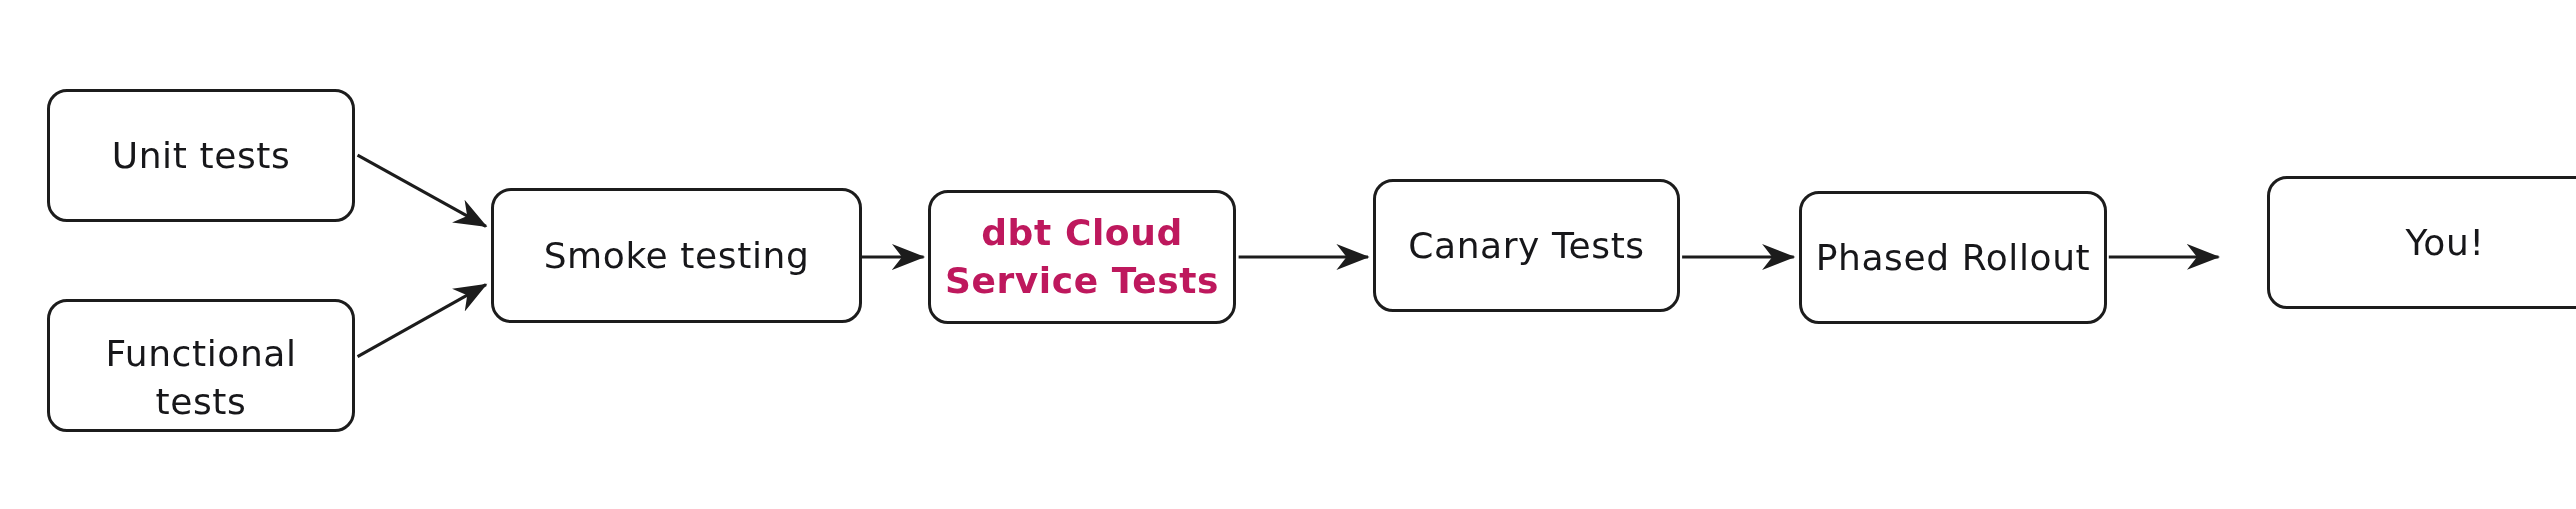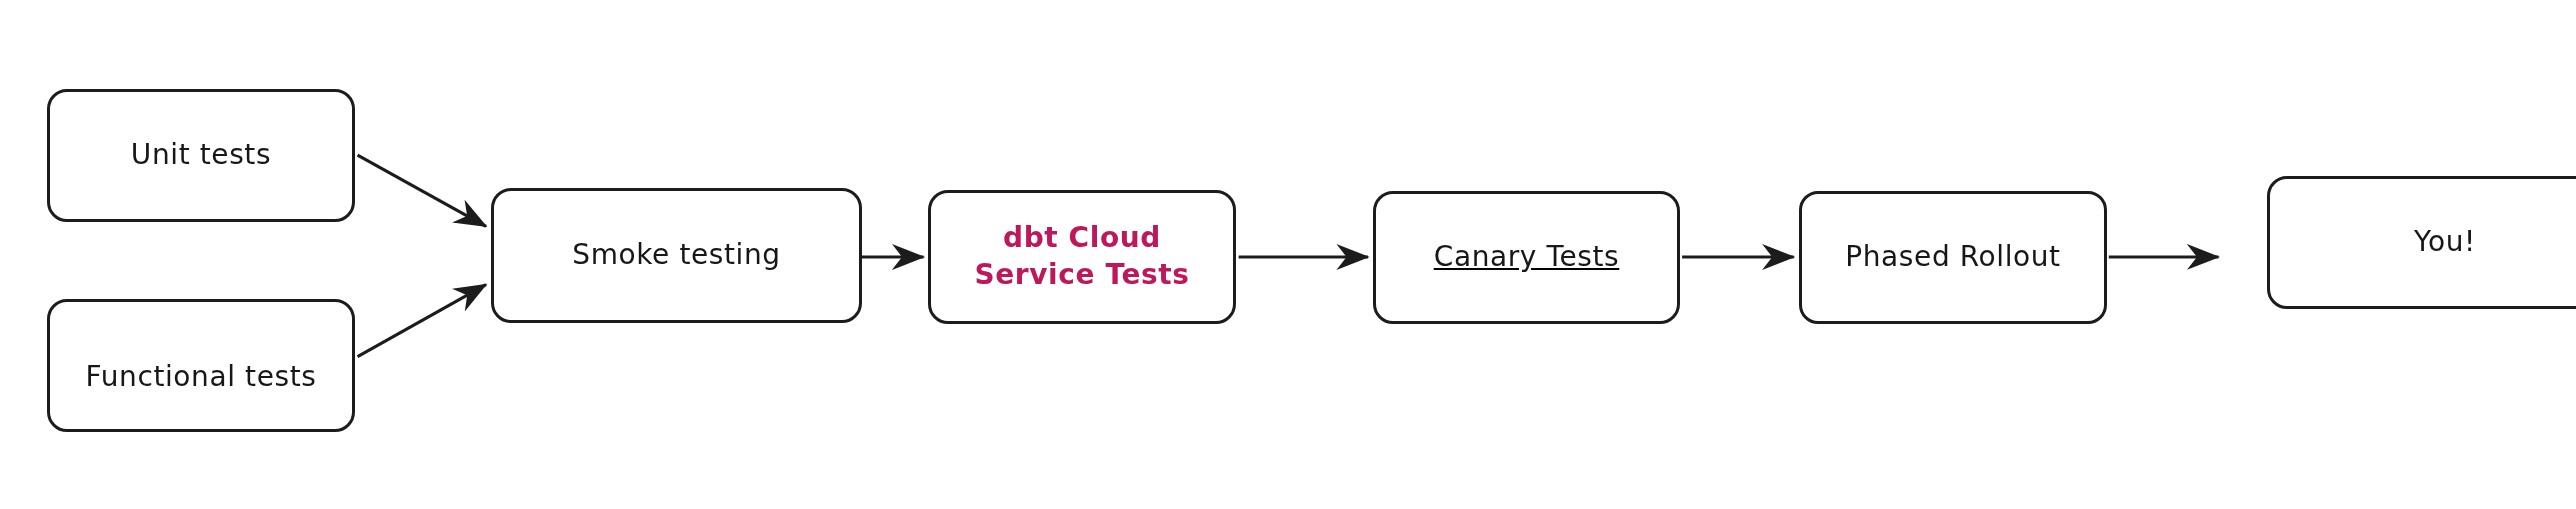--- a/index.html
+++ b/index.html
@@ -32,21 +32,21 @@
     background: #ffffff;
     border: 3px solid #1c1c1c;
     border-radius: 20px;
     display: flex;
     align-items: center;
     justify-content: center;
     text-align: center;
   }
   .node-label {
     font-family: "DejaVu Sans", sans-serif;
-    font-size: 28px;
+    font-size: 36px;
     line-height: 1.32;
     color: #17171a;
     letter-spacing: 0.6px;
     white-space: pre-line;
     padding: 0 10px;
   }
 </style>
 </head>
 <body>
 
@@ -75,24 +75,24 @@
       <div class="node" style="left: 47px; top: 299px; width: 308px; height: 133px; border-color: rgb(28, 28, 28);">
         <div class="node-label" style="color: rgb(23, 23, 26); margin-top: 24px;">Functional tests</div>
       </div>
       <div class="node" style="left: 491px; top: 188px; width: 371px; height: 135px; border-color: rgb(28, 28, 28);">
         <div class="node-label" style="color: rgb(23, 23, 26);">Smoke testing</div>
       </div>
       <div class="node" style="left: 928px; top: 190px; width: 308px; height: 134px; border-color: rgb(28, 28, 28);">
         <div class="node-label" style="color: #be185d; font-weight: bold;">dbt Cloud
 Service Tests</div>
       </div>
-      <div class="node" style="left: 1373px; top: 191px; width: 307px; height: 133px; border-color: rgb(28, 28, 28); text-decoration: underline;">
+      <div class="node" style="left: 1373px; top: 179px; width: 307px; height: 133px; border-color: rgb(28, 28, 28);">
         <div class="node-label" style="color: rgb(23, 23, 26);">Canary Tests</div>
       </div>
-      <div class="node" style="left: 1799px; top: 191px; width: 308px; height: 133px; border-color: rgb(28, 28, 28); border-radius: 19px;">
+      <div class="node" style="left: 1799px; top: 191px; width: 308px; height: 133px; border-color: rgb(28, 28, 28);">
         <div class="node-label" style="color: rgb(23, 23, 26);">Phased Rollout</div>
       </div>
       <div class="node" style="left: 2223px; top: 176px; width: 356px; height: 133px; border-color: rgb(28, 28, 28); margin-left: 44px;">
         <div class="node-label" style="color: rgb(23, 23, 26);">You!</div>
       </div>
     </div>
 
 </div>
 
 

